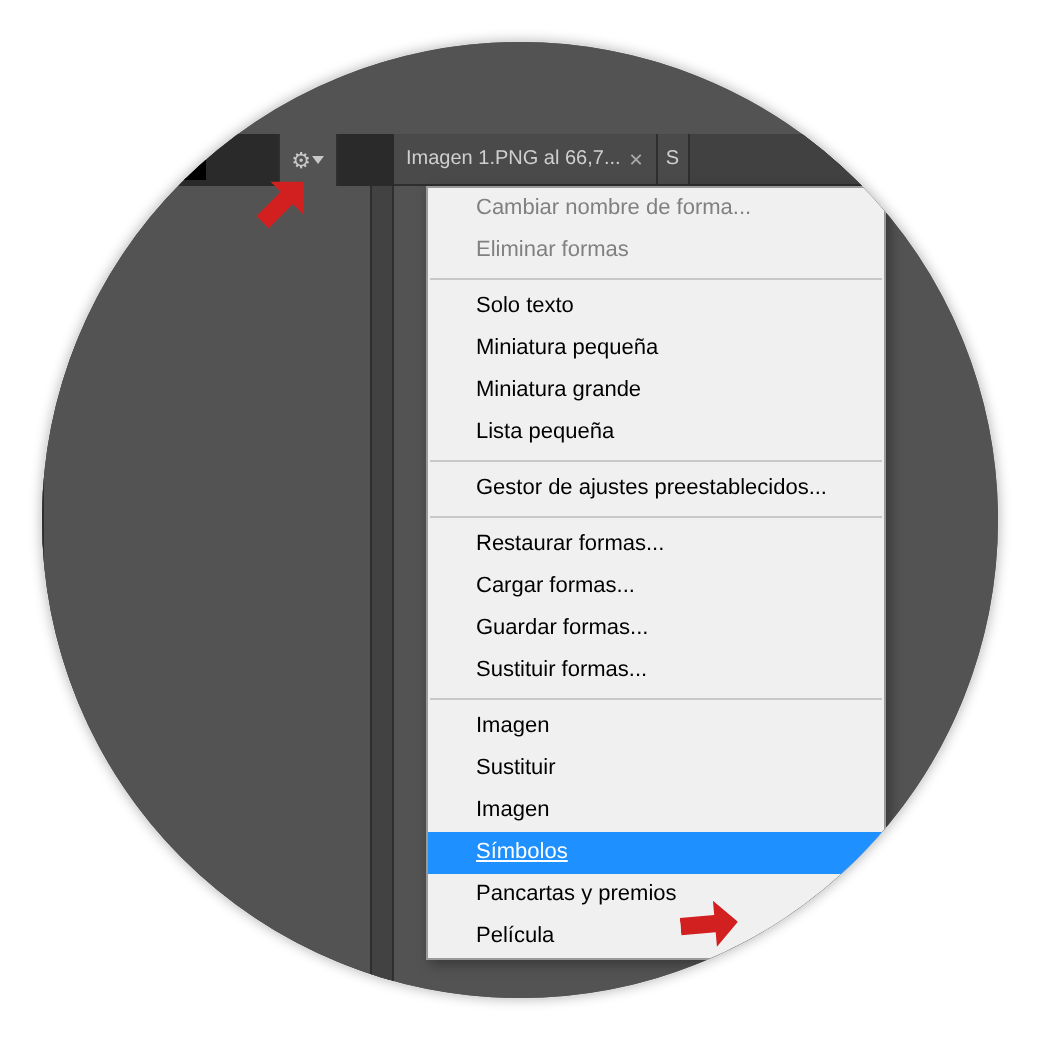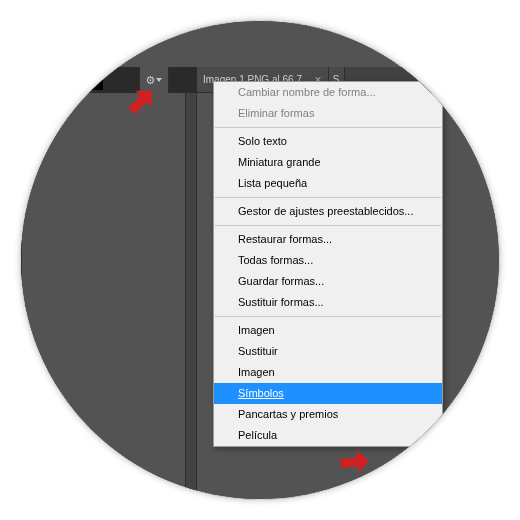--- a/index.html
+++ b/index.html
@@ -15,21 +15,21 @@
   .tab-bar { position:absolute; left:176px; top:46px; height:26px; right:0; background:#414141; display:flex; align-items:center; border-bottom:1px solid #2e2e2e;text-align:center;}
   .tab { height:100%; background:#4a4a4a; border-right:1px solid #2e2e2e; color:#cfcfcf; font-size:10px; padding:0 6px; display:flex; align-items:center; gap:4px; }
   .tab .close { color:#aaa; font-size:9px; }
   .gear-strip { position:absolute; left:118px; top:46px; width:30px; height:26px; background:#535353; display:flex; align-items:center; justify-content:center; gap:1px; border-left:1px solid #2e2e2e; border-right:1px solid #2e2e2e; }
   .gear { color:#c8c8c8; font-size:11px; }
   .gear-tri { width:0; height:0; border-left:3px solid transparent; border-right:3px solid transparent; border-top:4px solid #c8c8c8; }
   .red-arrow { position:absolute; width:0; height:0; transform:rotate(45deg); }
   .red-arrow::before { content:""; position:absolute; width:18px; height:18px; background:#d21f1f; clip-path:polygon(0 35%,60% 35%,60% 10%,100% 50%,60% 90%,60% 65%,0 65%); filter:drop-shadow(1px 1px 2px rgba(0,0,0,0.6)); }
   .red-arrow.a1 { left:100px; top:80px; transform:rotate(-45deg) scale(1.6); }
   .red-arrow.a2 { left:318px; top:428px; transform:rotate(-5deg) scale(1.6); }
-  .menu { position:absolute; left:192px; top:60px; width:230px; background:#f0f0f0; border:1px solid #9a9a9a; box-shadow:2px 2px 6px rgba(0,0,0,0.35); }
+  .menu { position:absolute; left:192px; top:72px; width:230px; background:#f0f0f0; border:1px solid #9a9a9a; box-shadow:2px 2px 6px rgba(0,0,0,0.35); }
   .menu-item { height:21px; line-height:21px; padding:0 18px 0 24px; color:#000; white-space:nowrap; overflow:hidden; text-overflow:ellipsis; cursor:default; position:relative; }
   .menu-item.disabled { color:#808080; }
   .menu-item.highlight { background:#1e90ff; color:#fff;text-decoration:underline; }
   .menu-sep { height:1px; background:#c8c8c8; margin:3px 1px; }
 </style>
 </head>
 <body>
 
 <div class="circle">
   <div class="dark-area"></div>
@@ -59,27 +59,28 @@
   </div>
 
   <div class="side-panel"></div>
   <div class="vstrip"></div>
 
   <div class="menu">
     <div class="menu-item disabled">Cambiar nombre de forma...</div>
     <div class="menu-item disabled">Eliminar formas</div>
     <div class="menu-sep"></div>
     <div class="menu-item">Solo texto</div>
+    <div class="menu-item">Miniatura pequeña</div>
     <div class="menu-item">Miniatura grande</div>
     <div class="menu-item">Lista pequeña</div>
     <div class="menu-sep"></div>
     <div class="menu-item">Gestor de ajustes preestablecidos...</div>
     <div class="menu-sep"></div>
     <div class="menu-item">Restaurar formas...</div>
-    <div class="menu-item">Todas formas...</div>
+    <div class="menu-item">Cargar formas...</div>
     <div class="menu-item">Guardar formas...</div>
     <div class="menu-item">Sustituir formas...</div>
     <div class="menu-sep"></div>
     <div class="menu-item">Imagen</div>
     <div class="menu-item">Sustituir</div>
     <div class="menu-item">Imagen</div>
     <div class="menu-item highlight">Símbolos</div>
     <div class="menu-item">Pancartas y premios</div>
     <div class="menu-item">Película</div>
 

